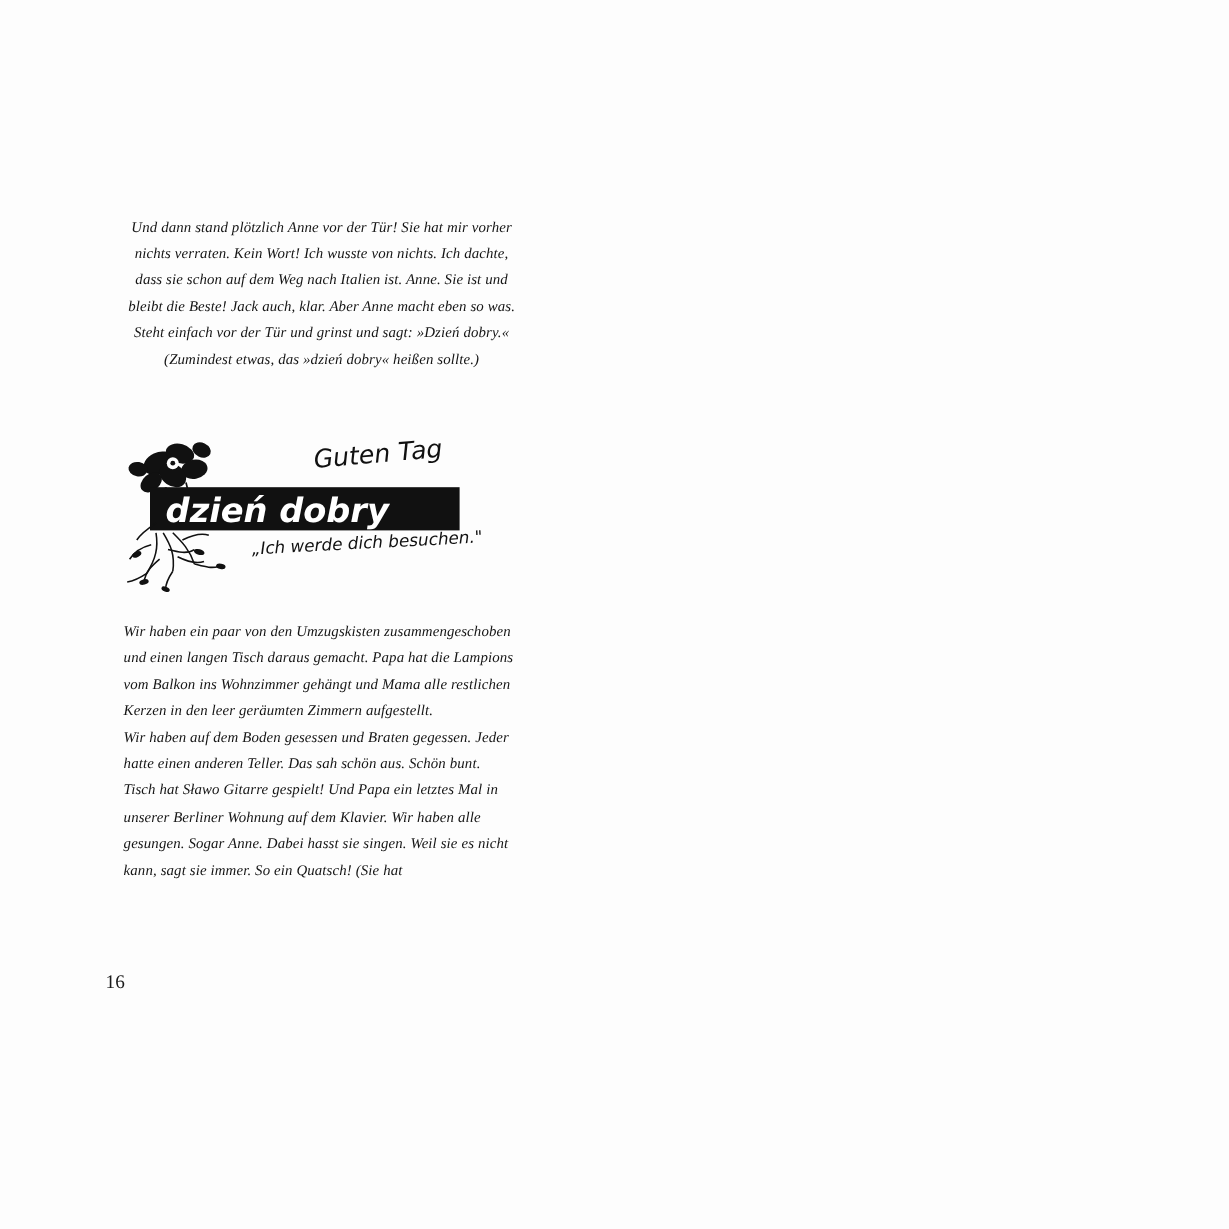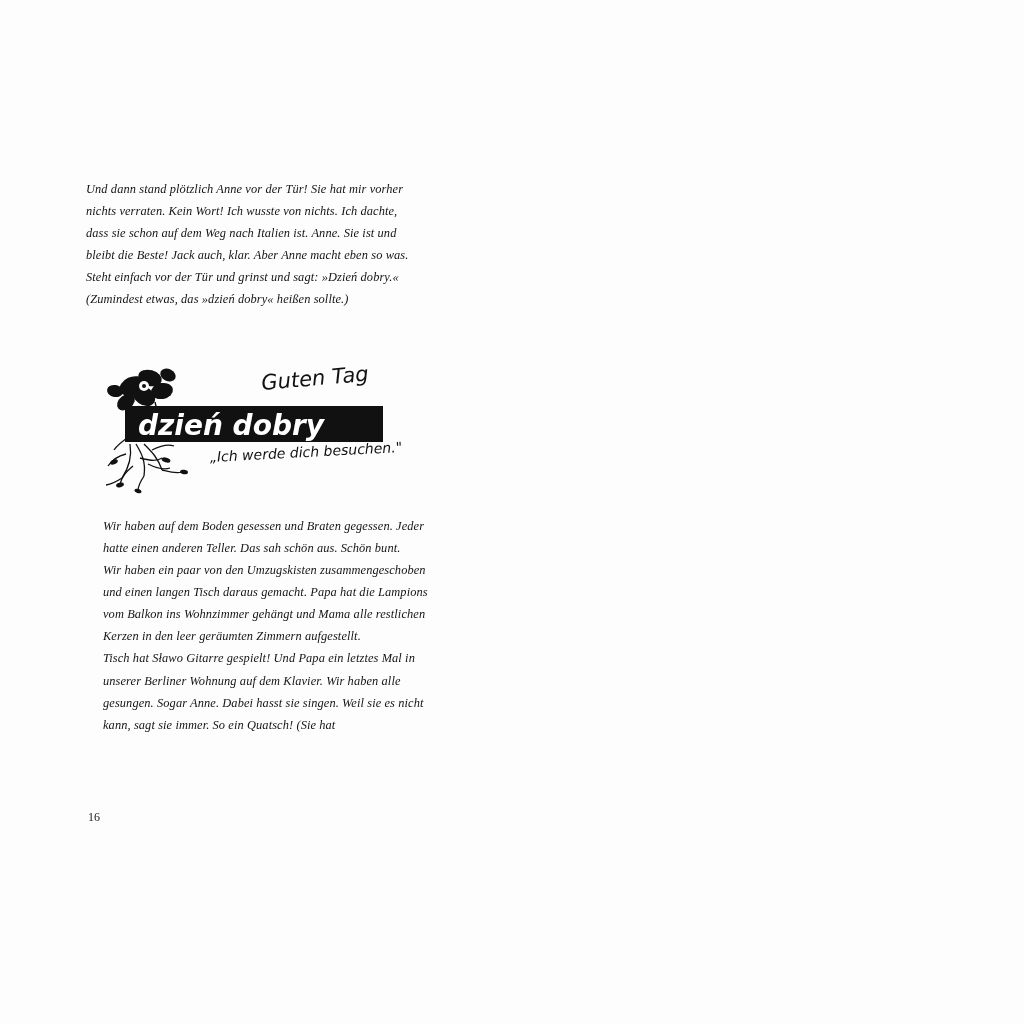--- a/index.html
+++ b/index.html
@@ -37,23 +37,24 @@
     font-style: italic;
     font-size: 12.4px;
     line-height: 1.78;
     letter-spacing: 0.1px;
     color: #141414;
   }
   .textblock p { margin: 0; }
 
   
   .left-top {
-    left: 86px;
+    left: 103px;
     top: 178px;
     width: 330px;
+    text-align: center;
   }
 
   .art {
     position: absolute;
     left: 100px;
     top: 358px;
     width: 340px;
     height: 140px;
   }
   .art svg { display: block; }
@@ -62,21 +63,21 @@
     left: 103px;
     top: 515px;
     width: 340px;
   }
 
   
   .folio {
     position: absolute;
     top: 810px;
     font-style: normal;
-    font-size: 12px;
+    font-size: 16px;
     color: #1a1a1a;
     font-family: "Liberation Serif", serif;
   }
   .folio-left  { left: 88px; }
 
   
   .hand-script {
     font-family: "DejaVu Sans", sans-serif;
     font-style: italic;
   }
@@ -135,22 +136,22 @@
 
         <text class="hand-script" x="162" y="32" font-size="21" fill="#111111" transform="rotate(-5 162 32)">Guten Tag</text>
 
         <text class="hand-script" x="38" y="77" font-size="28" font-weight="bold" fill="#ffffff">dzień dobry</text>
 
         <text class="hand-script" x="110" y="104" font-size="14" fill="#111111" transform="rotate(-3 110 104)">„Ich werde dich besuchen."</text>
       </svg>
     </div>
 
     <div class="textblock left-bottom">
+      <p>Wir haben ein paar von den Umzugskisten zusammengeschoben und einen langen Tisch daraus gemacht. Papa hat die Lampions vom Balkon ins Wohnzimmer gehängt und Mama alle restlichen Kerzen in den leer geräumten Zimmern aufgestellt.</p>
       <p>Wir haben auf dem Boden gesessen und Braten gegessen. Jeder hatte einen anderen Teller. Das sah schön aus. Schön bunt.</p>
-      <p>Wir haben ein paar von den Umzugskisten zusammengeschoben und einen langen Tisch daraus gemacht. Papa hat die Lampions vom Balkon ins Wohnzimmer gehängt und Mama alle restlichen Kerzen in den leer geräumten Zimmern aufgestellt.</p>
       <p>Tisch hat Sławo Gitarre gespielt! Und Papa ein letztes Mal in unserer Berliner Wohnung auf dem Klavier. Wir haben alle gesungen. Sogar Anne. Dabei hasst sie singen. Weil sie es nicht kann, sagt sie immer. So ein Quatsch! (Sie hat</p>
     </div>
 
     <div class="folio folio-left">16</div>
   </div>
 
   <div class="page page-right">
 
     
 

